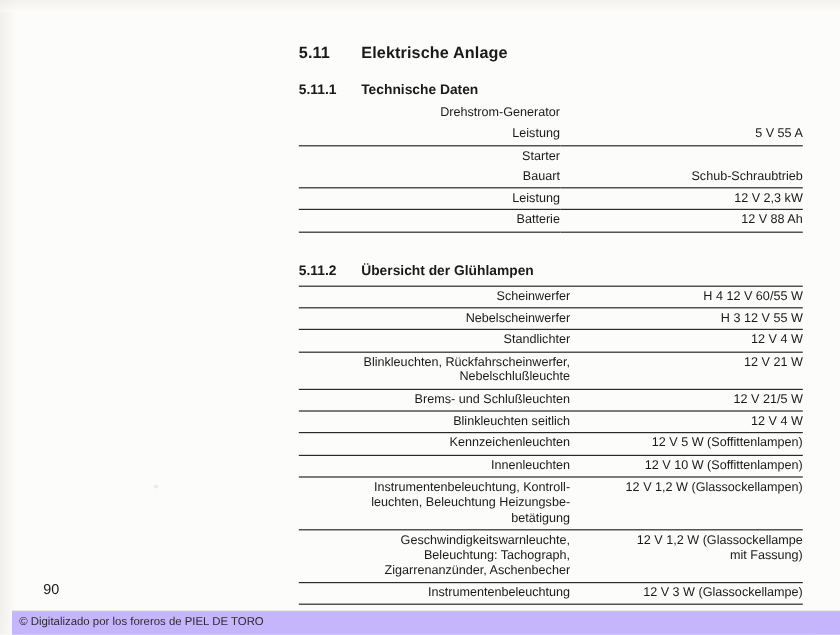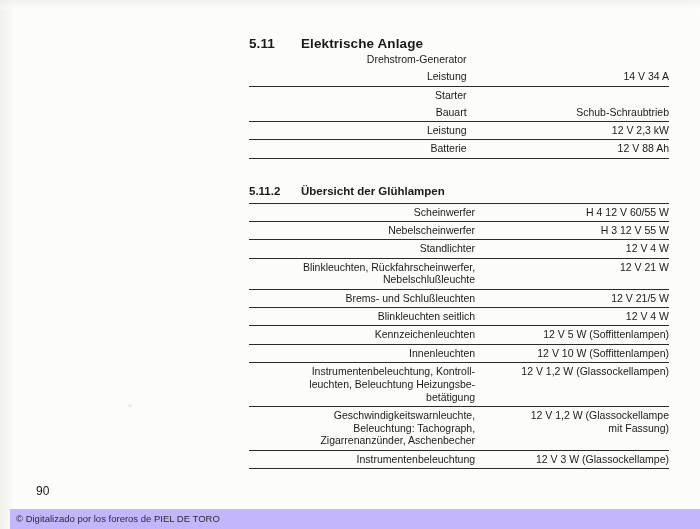--- a/index.html
+++ b/index.html
@@ -138,30 +138,33 @@
   <div class="edge-left"></div>
   <div class="edge-top"></div>
   <div class="smudge" style="left:128px; top:404px; width:4px; height:3px;"></div>
 
   <div class="content">
 
     <h2 class="sec">
       <span class="num">5.11</span><span>Elektrische Anlage</span>
     </h2>
 
+    <h3 class="sub">
+      <span class="num">5.11.1</span><span>Technische Daten</span>
+    </h3>
 
     <table class="spec">
       <tbody>
         <tr>
           <td class="label">Drehstrom-Generator</td>
           <td class="value"></td>
         </tr>
         <tr class="rule">
           <td class="label indent">Leistung</td>
-          <td class="value">14 V 34 A</td>
+          <td class="value">5 V 55 A</td>
         </tr>
         <tr>
           <td class="label">Starter</td>
           <td class="value"></td>
         </tr>
         <tr class="rule">
           <td class="label indent">Bauart</td>
           <td class="value">Schub-Schraubtrieb</td>
         </tr>
         <tr class="rule">

